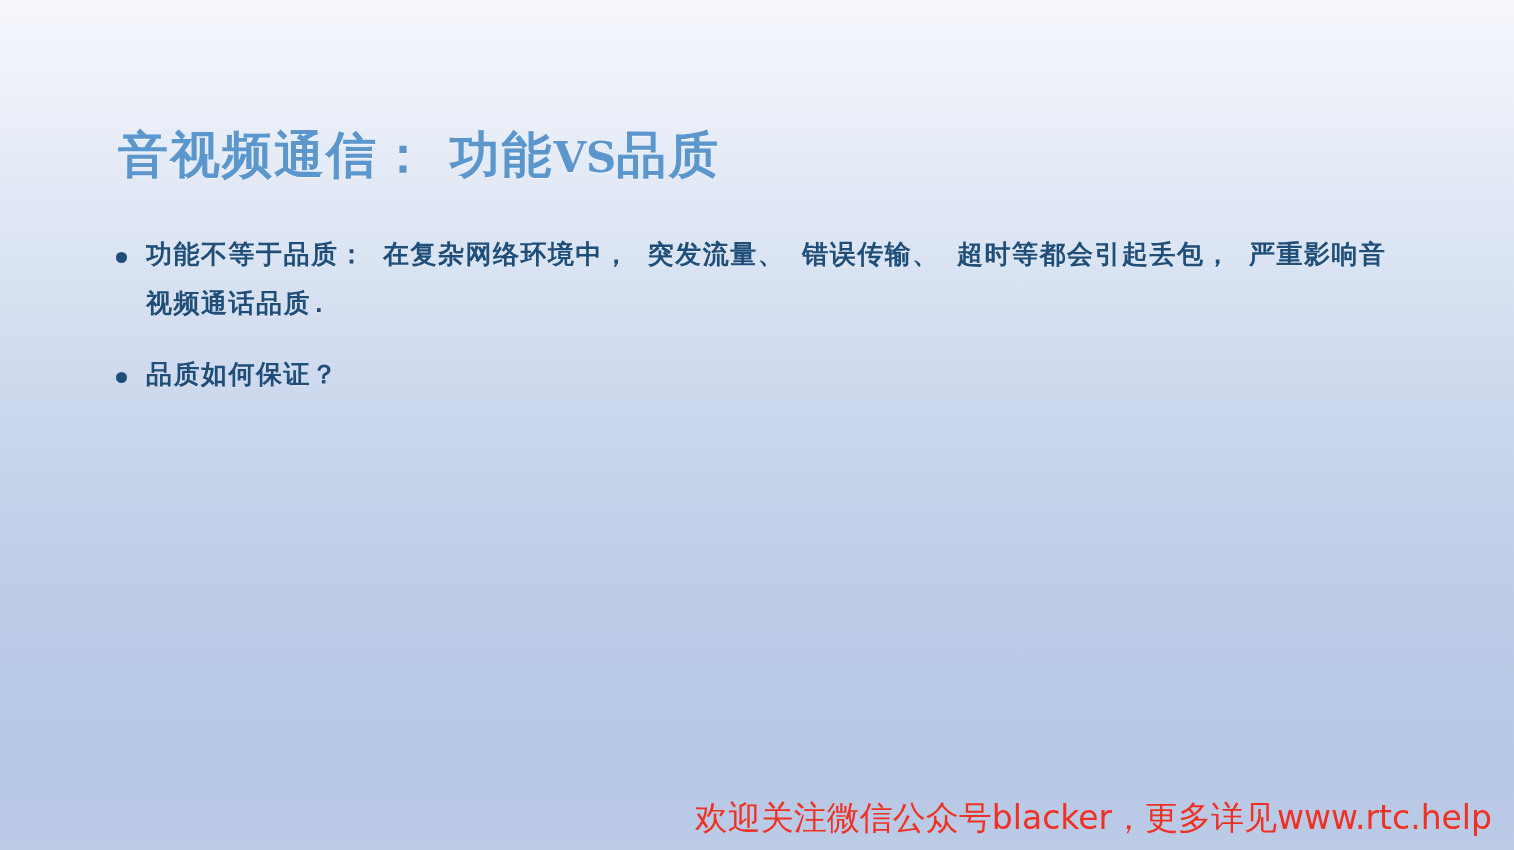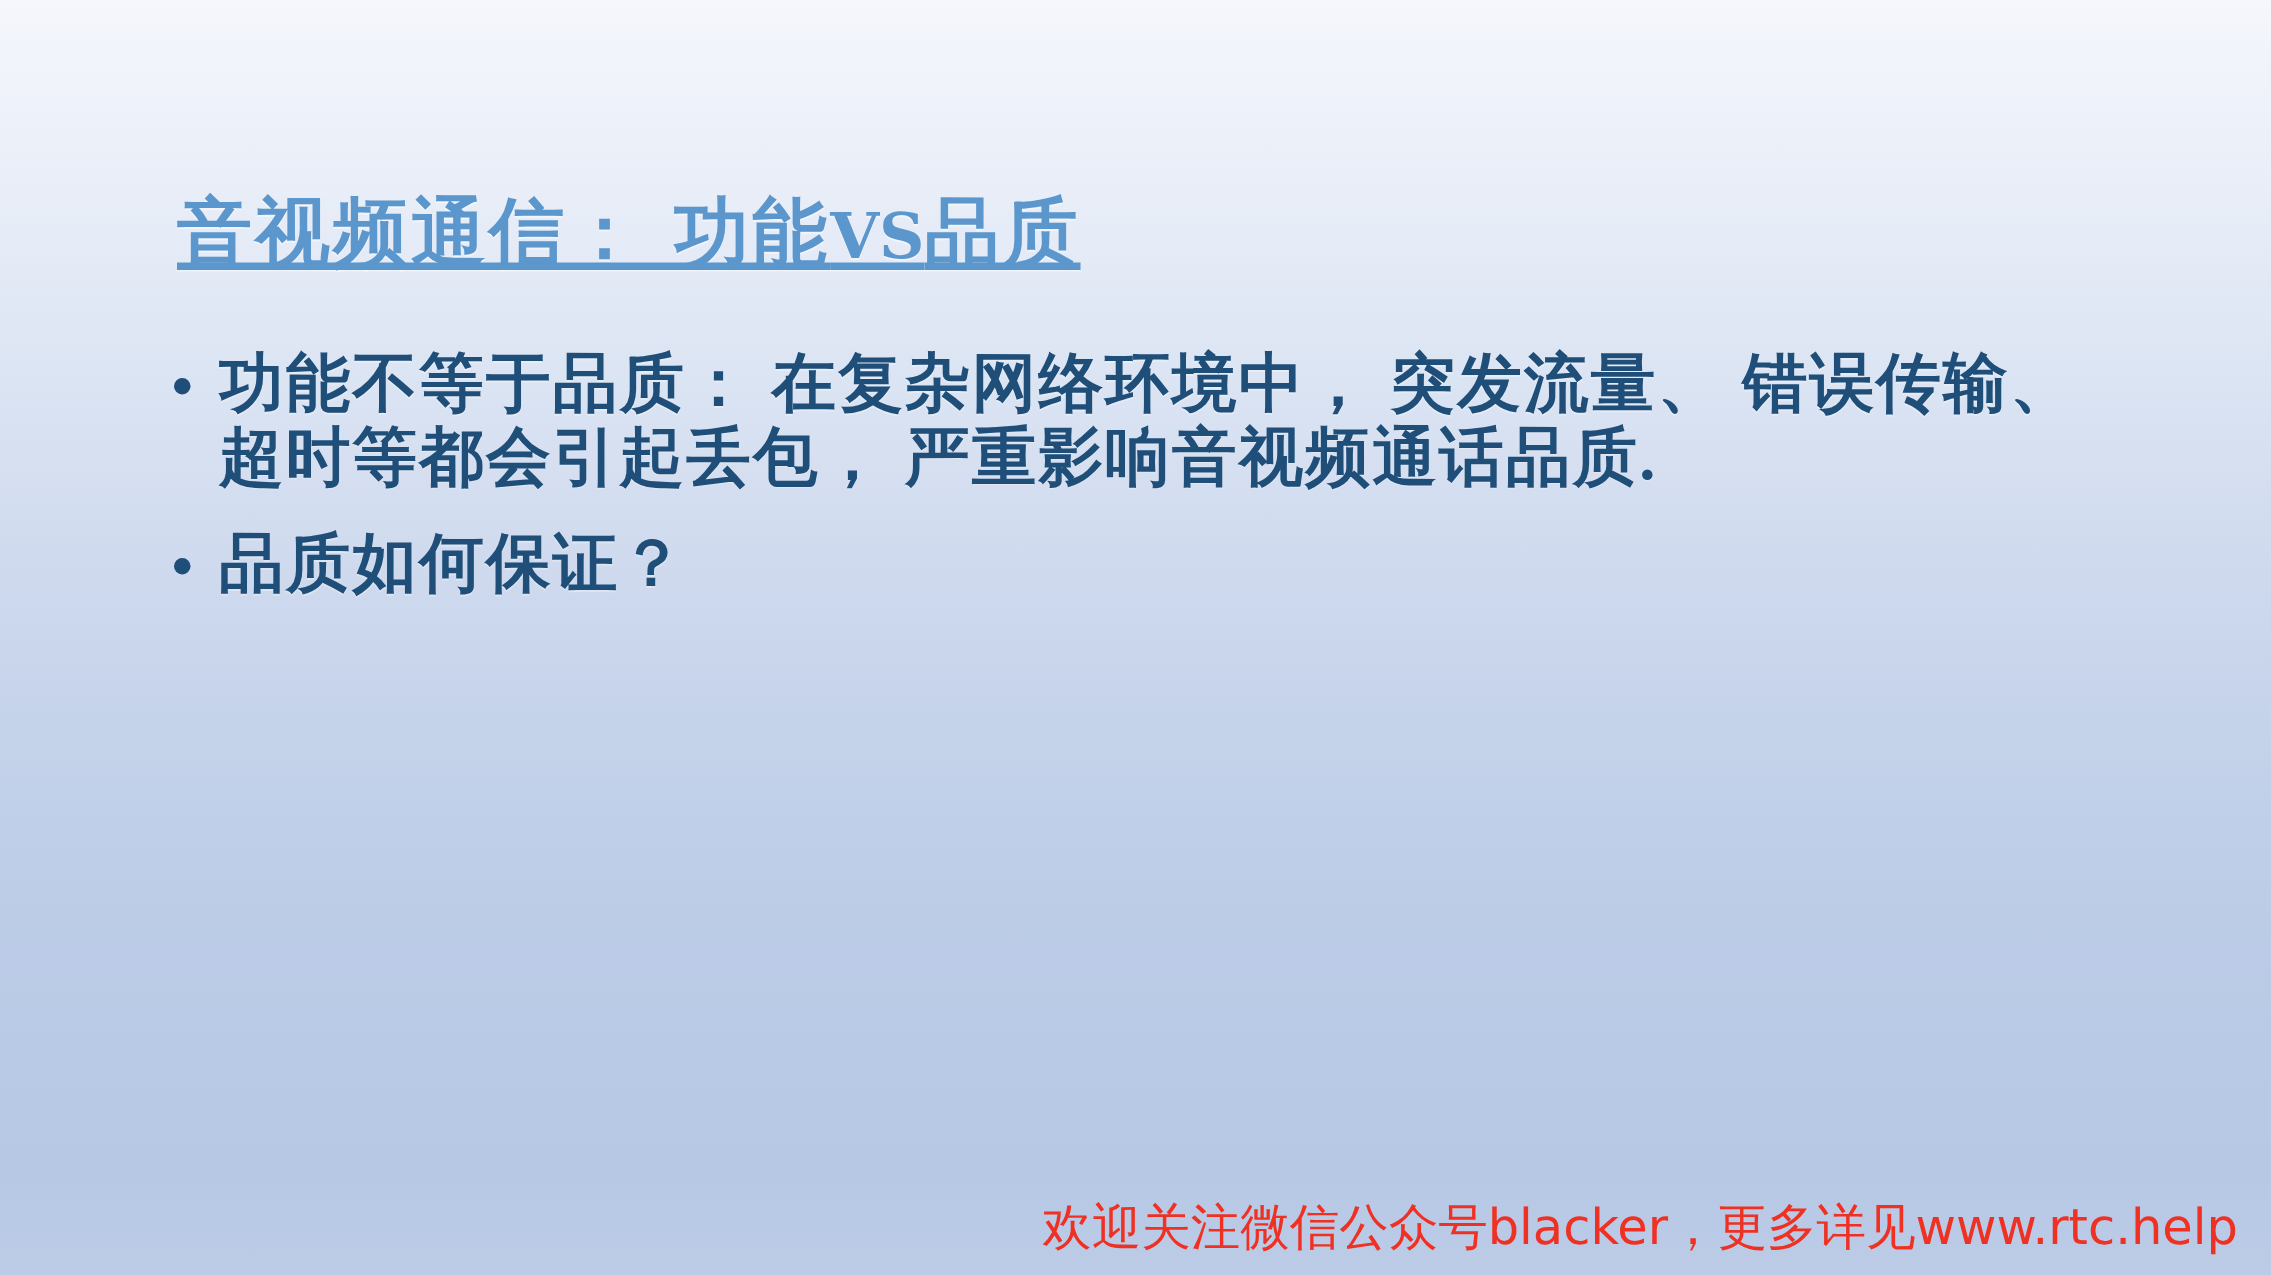--- a/index.html
+++ b/index.html
@@ -37,21 +37,20 @@
     top: 92px;
     width: 1300px;
     color: #5b96cc;
     font-family: "DejaVu Sans", "Liberation Sans", sans-serif;
     font-size: 50px;
     font-weight: 700;
     line-height: 1.18;
     letter-spacing: 2px;
     white-space: nowrap;
     text-shadow: 0 1px 0 rgba(255,255,255,0.45);
-    text-decoration: underline;
   }
   .title .vs {
     font-family: "DejaVu Serif", "Liberation Serif", serif;
     font-size: 42px;
     font-weight: 700;
     letter-spacing: 0;
     vertical-align: baseline;
   }
 
   
@@ -63,22 +62,22 @@
     margin: 0;
     padding: 0;
     list-style: none;
     color: #1f4e79;
   }
 
   .bullet-item {
     position: relative;
     padding-left: 36px;
     margin-bottom: 22px;
-    font-family: Liberation Serif, serif;
-    font-size: 43px;
+    font-family: Liberation Mono, monospace;
+    font-size: 26px;
     font-weight: 700;
     line-height: 49px;
     letter-spacing: 1.5px;
     text-shadow: 0 1px 0 rgba(255,255,255,0.30);
   }
   .bullet-item:last-child {
     margin-bottom: 16px;
   }
 
   .bullet-dot {

